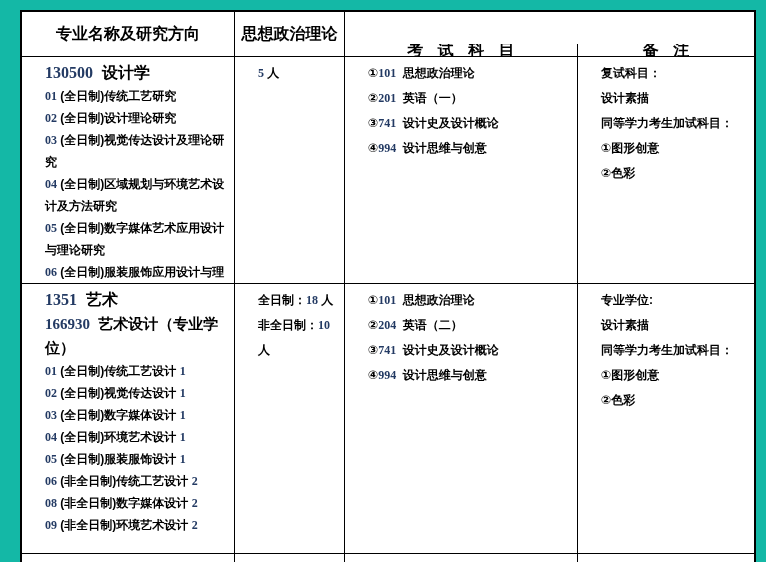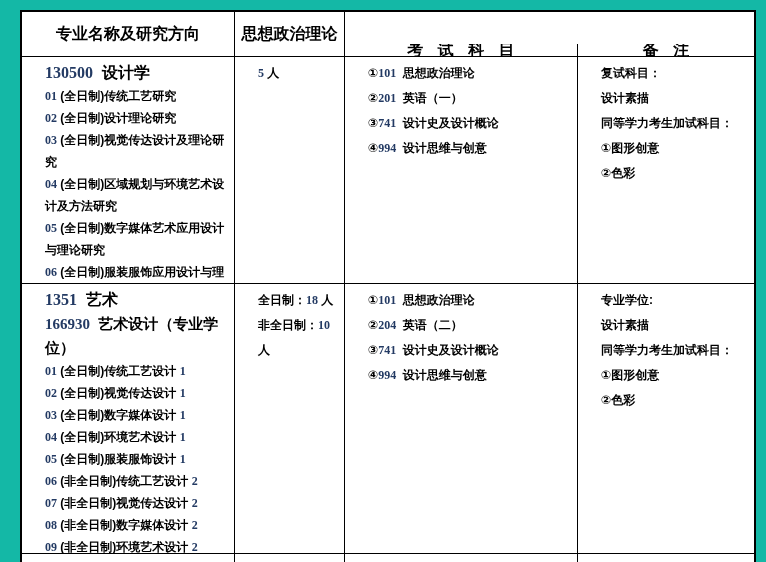--- a/index.html
+++ b/index.html
@@ -103,21 +103,20 @@
     <div class="trow r2">
       <div class="cell major">
           <div class="ln head"><span class="num">1351</span>  艺术</div>
           <div class="ln subhead"><span class="num">166930</span>  艺术设计（专业学位）</div>
           <div class="ln"><span class="num">01</span> (全日制)传统工艺设计 <span class="num">1</span></div>
           <div class="ln"><span class="num">02</span> (全日制)视觉传达设计 <span class="num">1</span></div>
           <div class="ln"><span class="num">03</span> (全日制)数字媒体设计 <span class="num">1</span></div>
           <div class="ln"><span class="num">04</span> (全日制)环境艺术设计 <span class="num">1</span></div>
           <div class="ln"><span class="num">05</span> (全日制)服装服饰设计 <span class="num">1</span></div>
           <div class="ln"><span class="num">06</span> (非全日制)传统工艺设计 <span class="num">2</span></div>
-          <div class="ln"><span class="num">07</span> (非全日制)视觉传达设计 <span class="num">2</span></div>
           <div class="ln"><span class="num">08</span> (非全日制)数字媒体设计 <span class="num">2</span></div>
           <div class="ln"><span class="num">09</span> (非全日制)环境艺术设计 <span class="num">2</span></div>
         </div>
       <div class="cell enroll">
           <div class="ln">全日制：<span class="num">18</span> 人</div>
           <div class="ln">非全日制：<span class="num">10</span> 人</div>
         </div>
       <div class="cell exams">
           <div class="ln">①<span class="num">101</span>  思想政治理论</div>
           <div class="ln">②<span class="num">204</span>  英语（二）</div>

